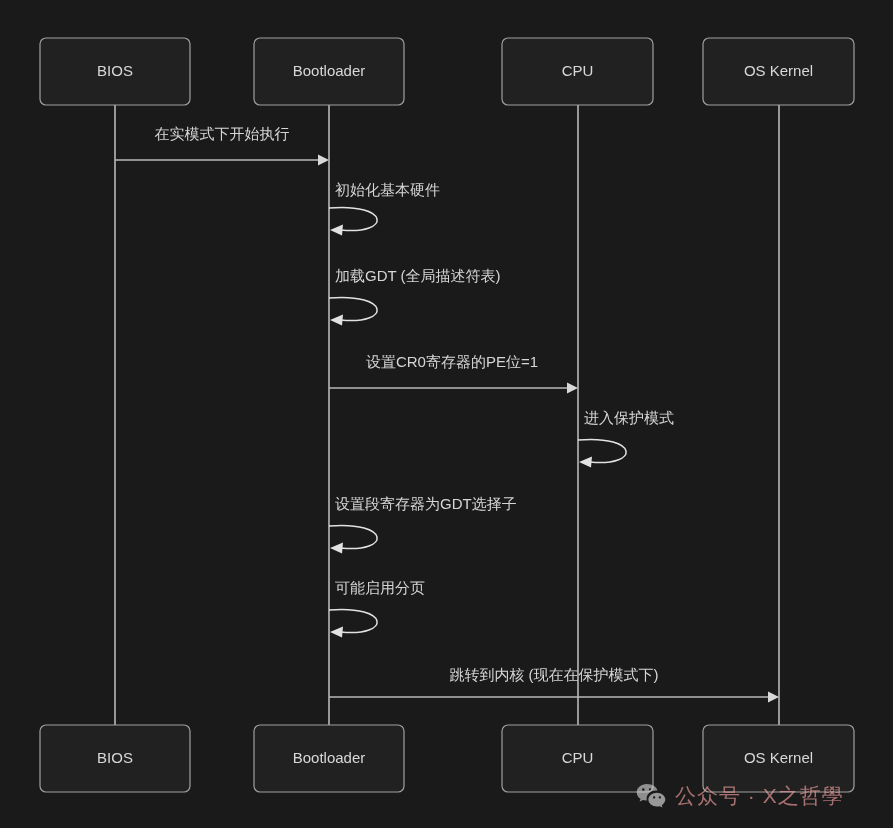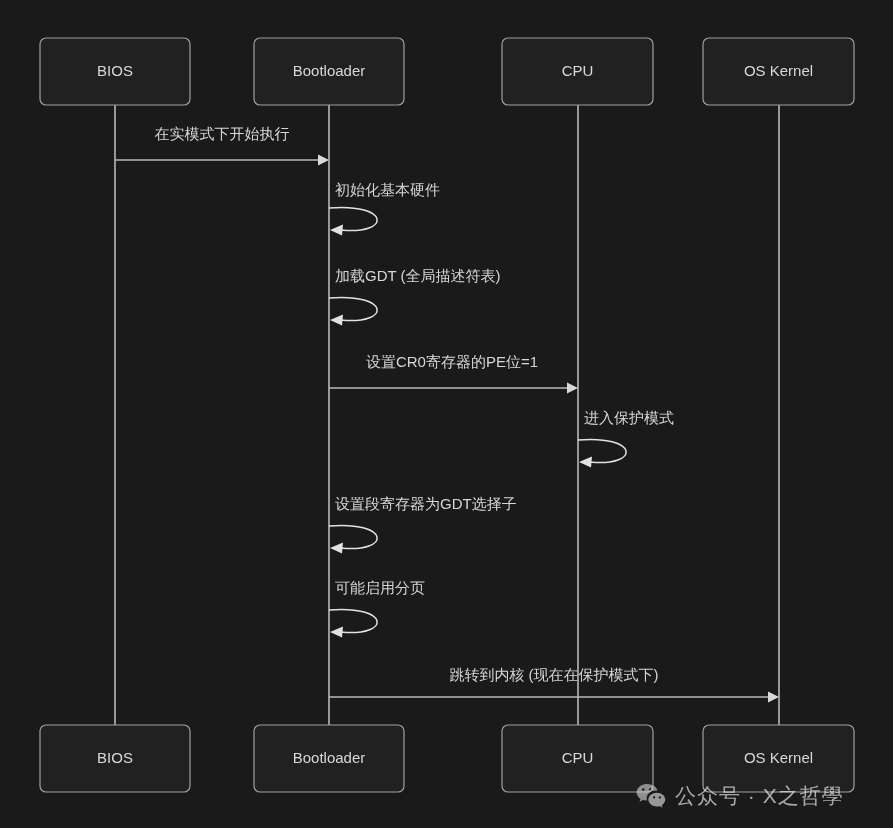--- a/index.html
+++ b/index.html
@@ -69,21 +69,21 @@
     position: absolute;
     left: 636px;
     top: 782px;
     display: flex;
     align-items: center;
     gap: 9px;
     opacity: 0.62;
     pointer-events: none;
   }
   #watermark .wm-text {
-    color: #ffffff;
+    color: #fca5a5;
     font-family: "Liberation Sans", "DejaVu Sans", sans-serif;
     font-size: 21px;
     letter-spacing: 1px;
     white-space: nowrap;
   }
   #watermark .wm-icon { width: 30px; height: 26px; display: block; }
 </style>
 </head>
 <body>
 

